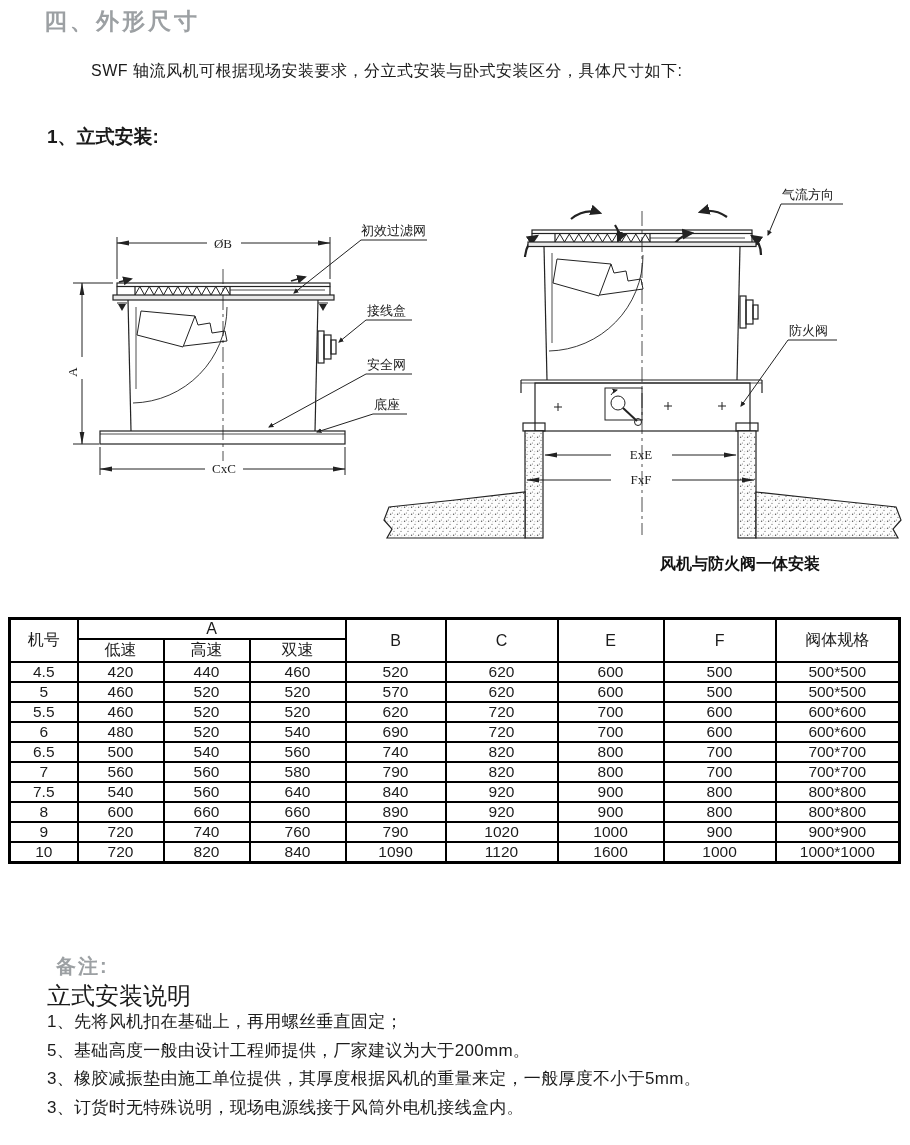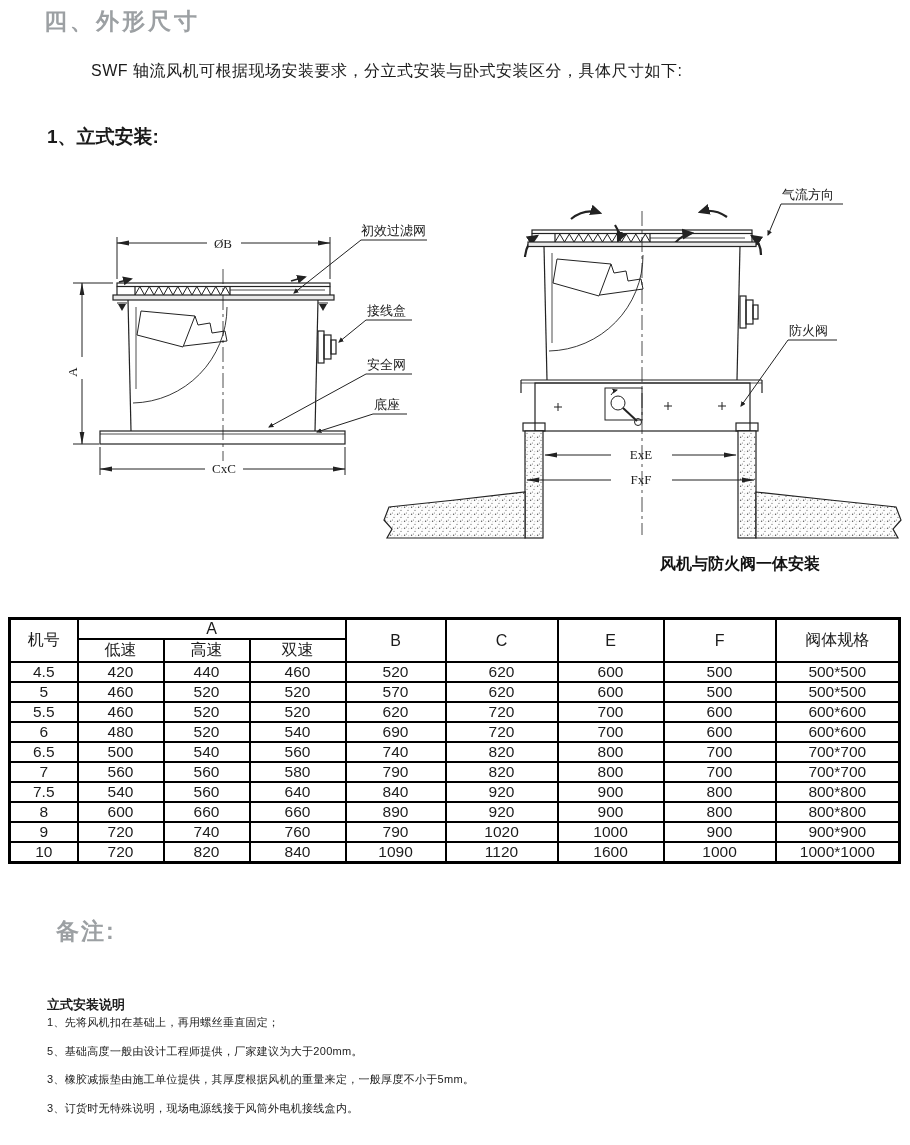--- a/index.html
+++ b/index.html
@@ -19,24 +19,24 @@
              font-size:16px; font-weight:bold; color:#111; }
 
   .table-wrap { position:absolute; left:8px; top:617px; width:892px; }
   table.dim { border-collapse:collapse; width:890px; table-layout:fixed; }
   table.dim th, table.dim td { border:2px solid #000; text-align:center; vertical-align:middle;
               font-weight:normal; padding:0; }
   table.dim th { font-size:16px; height:20px; }
   table.dim td { font-size:15.5px; height:20px; }
   table.dim { border:3px solid #000;padding-left:20px; }
 
-  .notes-title { position:absolute; left:56px; top:916px; font-size:23px; font-weight:bold;
+  .notes-title { position:absolute; left:56px; top:953px; font-size:20px; font-weight:bold;
                  color:#9ca0a3; letter-spacing:2px; }
-  .notes-sub { position:absolute; left:47px; top:980px; font-size:13px; font-weight:bold;margin-top:16px; }
-  .notes-list { position:absolute; left:47px; top:1008px; font-size:11px; line-height:28.5px;
+  .notes-sub { position:absolute; left:47px; top:980px; font-size:24px; font-weight:normal; }
+  .notes-list { position:absolute; left:47px; top:1008px; font-size:17px; line-height:28.5px;
                 color:#1b1b1b; letter-spacing:0.3px; }
 
   svg text { font-family:"Liberation Sans","DejaVu Sans",sans-serif; fill:#222; }
   svg text.dimtxt { font-family:"Liberation Serif","DejaVu Serif",serif; }
 </style>
 </head>
 <body>
 
 <div class="page">
 

